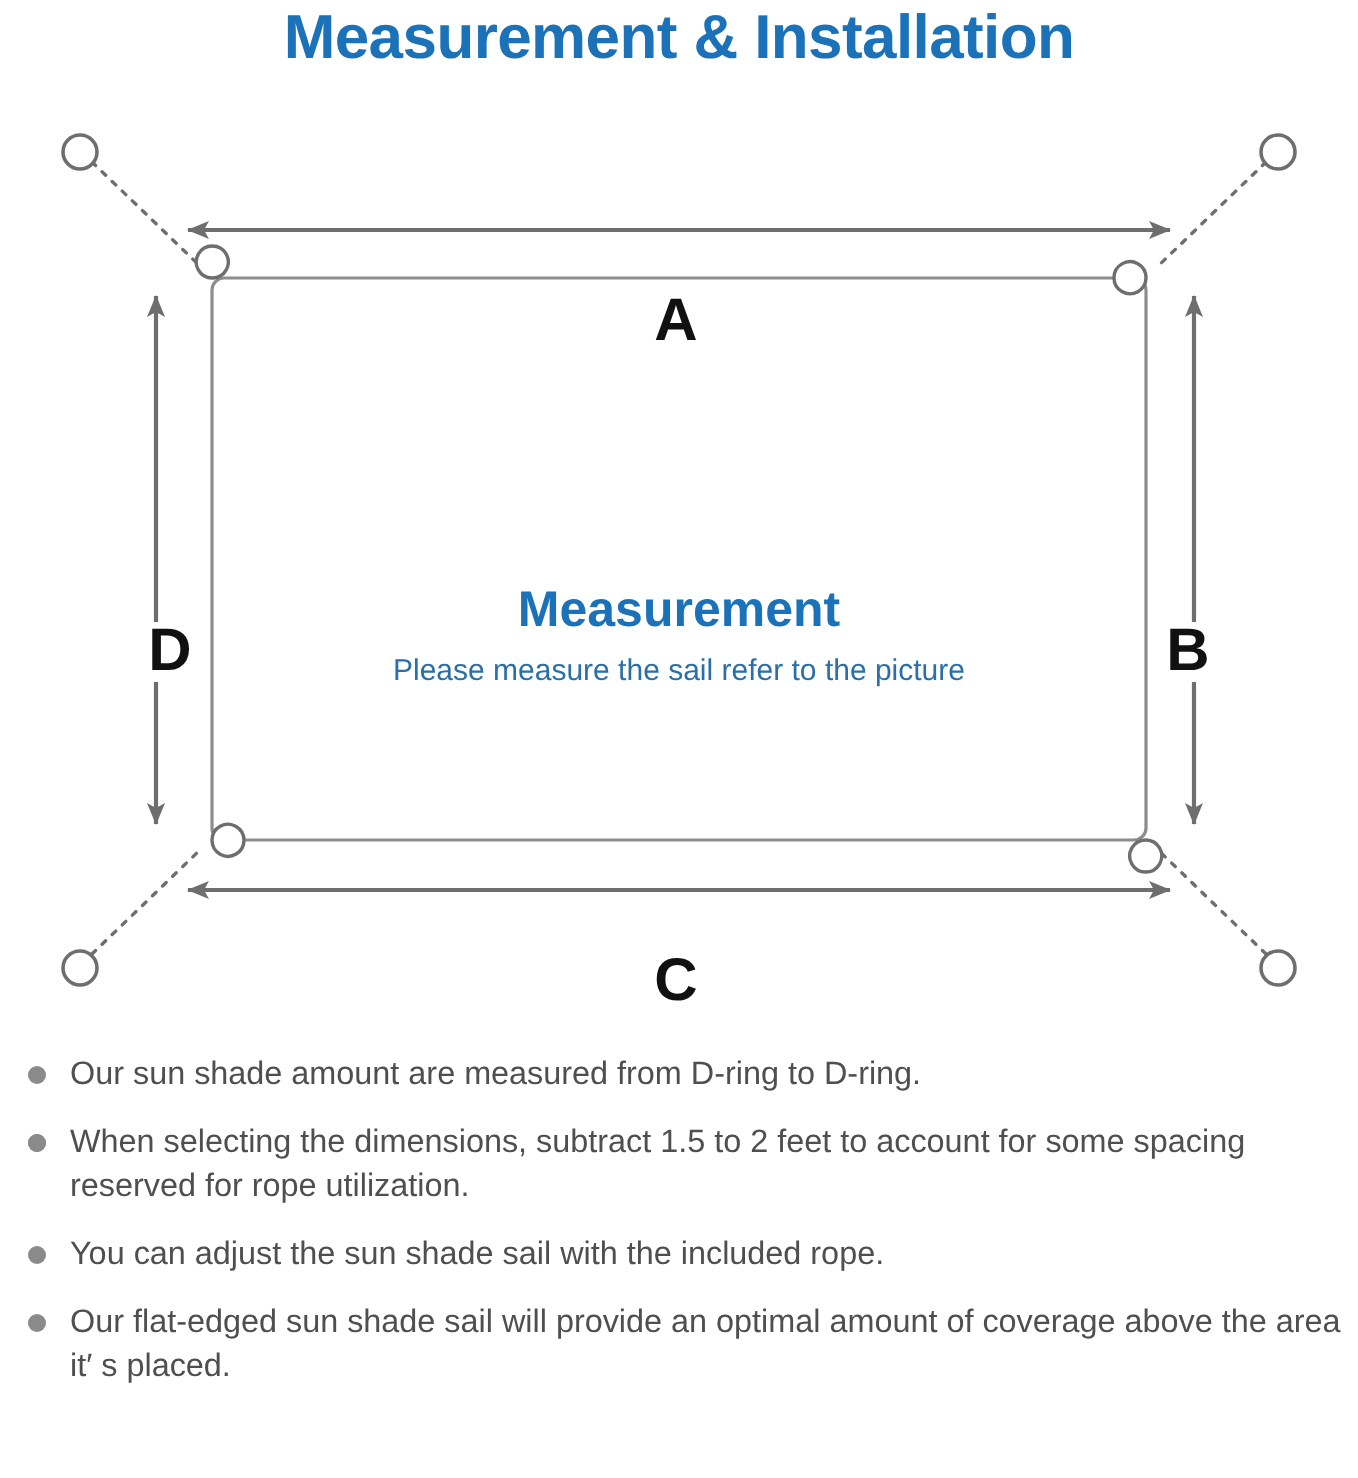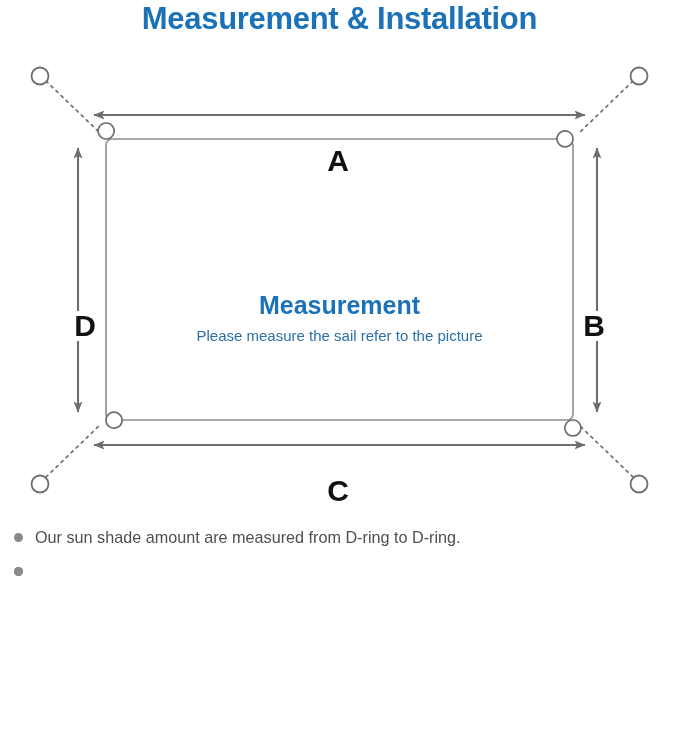--- a/index.html
+++ b/index.html
@@ -162,14 +162,23 @@
 <div id="notes-list">
   <div class="note-item">
     <span class="note-bullet"></span>
     <span>Our sun shade amount are measured from D-ring to D-ring.</span>
   </div>
   <div class="note-item">
     <span class="note-bullet"></span>
   </div>
   <div class="note-item">
     <span class="note-bullet"></span>
+    <span>When selecting the dimensions, subtract 1.5 to 2 feet to account for some spacing reserved for rope utilization.</span>
+  </div>
+  <div class="note-item">
+    <span class="note-bullet"></span>
+    <span>You can adjust the sun shade sail with the included rope.</span>
+  </div>
+  <div class="note-item">
+    <span class="note-bullet"></span>
+    <span>Our flat-edged sun shade sail will provide an optimal amount of coverage above the area it′ s placed.</span>
   </div>
 </div>
 
 </body></html>

